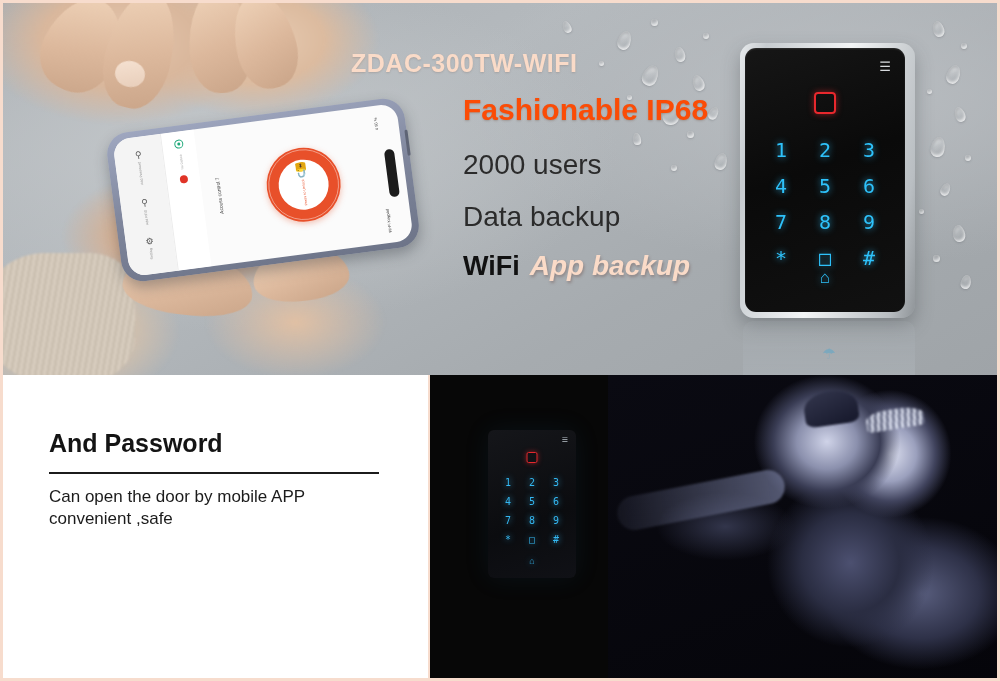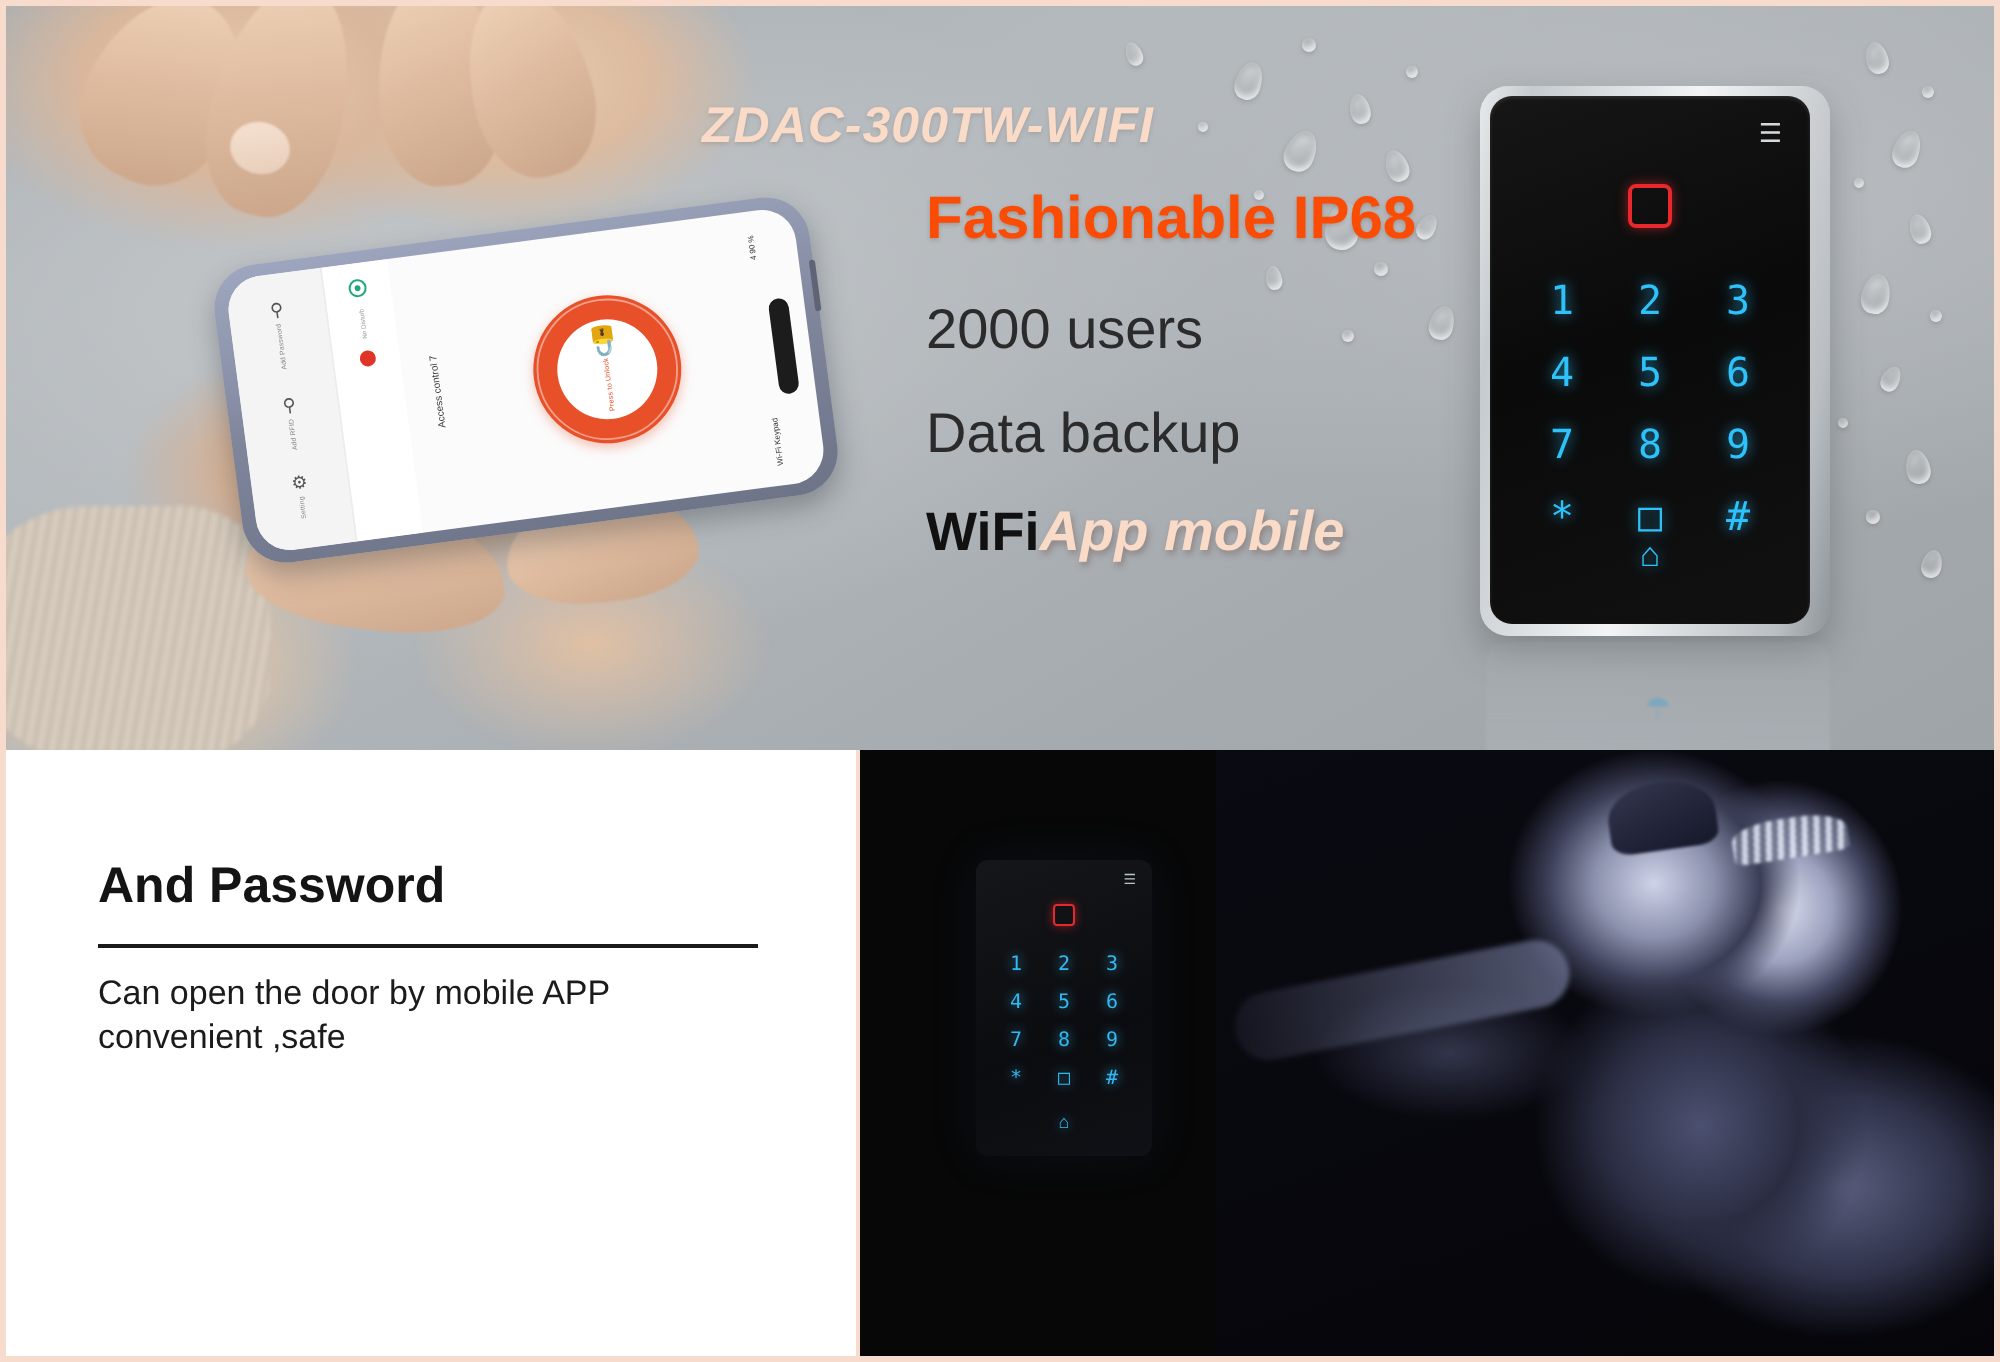--- a/index.html
+++ b/index.html
@@ -169,32 +169,32 @@
   .status-left, .status-right {
     position: absolute; font-size: 4px; color: #333;
     writing-mode: vertical-rl; transform: rotate(180deg); white-space: nowrap;
   }
   .status-left { right: 20px; top: 12px; }
   .status-right { right: 20px; bottom: 10px; }
 
   
   #model-no {
     position: absolute; left: 348px; top: 46px;
-    font-size: 25px; font-weight: bold; font-style: italic;
+    font-size: 25px; font-weight: bold; 
     color: #fadbc8; letter-spacing: .5px;
     text-shadow: 0 1px 2px rgba(120,100,95,.28);
   }
   .feature-line { position: absolute; left: 460px; white-space: nowrap; }
   #feat-0 {
     top: 90px; font-size: 30px; font-weight: bold; color: #fb4c06;
     text-shadow: 0 1px 2px rgba(90,50,30,.25);
   }
   #feat-1 { top: 146px; font-size: 28px; color: #2b2b2b; font-weight: 300; }
   #feat-2 { top: 198px; font-size: 28px; color: #2b2b2b; font-weight: 300; }
-  #feat-3 { top: 247px; font-size: 27px; font-weight: bold; color: #111; display:flex; align-items:baseline; }
+  #feat-3 { top: 247px; font-size: 27px; font-weight: bold; color: #111; display:flex; align-items:baseline; gap:10px; }
   #feat-3 .accent {
     font-style: italic; color: #fadbc8; font-weight: bold; font-size: 28px;
     text-shadow: 1px 2px 3px rgba(110,85,80,.45);
   }
 
   
   #keypad-device {
     position: absolute; left: 737px; top: 40px;
     width: 175px; height: 275px;
   }
@@ -431,21 +431,21 @@
       </div>
       <div class="phone-side"></div>
     </div>
 
     <div id="model-no">ZDAC-300TW-WIFI</div>
     <div class="feature-line" id="feat-0">Fashionable IP68</div>
     <div class="feature-line" id="feat-1">2000 users</div>
     <div class="feature-line" id="feat-2">Data backup</div>
     <div class="feature-line" id="feat-3">
       <span>WiFi</span>
-      <span class="accent">App mobile</span>
+      <span class="accent">App backup</span>
     </div>
 
     <div id="keypad-device">
       <div class="kp-chassis"></div>
       <div class="kp-face">
         <span class="kp-wifi">☰</span>
         <div class="kp-card"></div>
         <div class="kp-grid">
           <span class="kp-key">1</span>
           <span class="kp-key">2</span>

